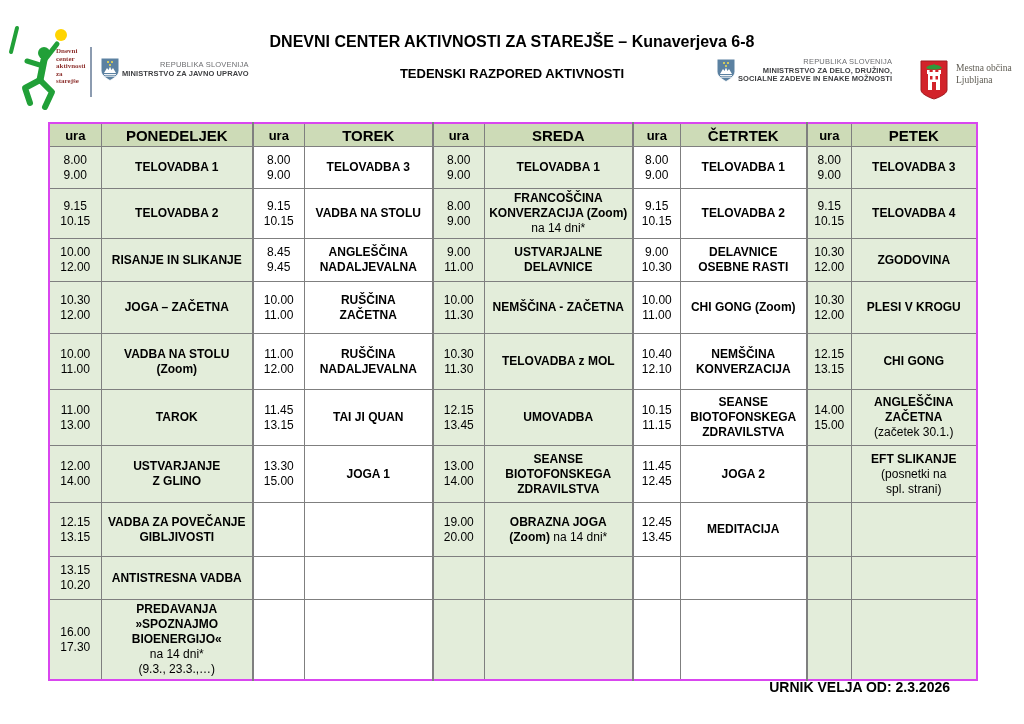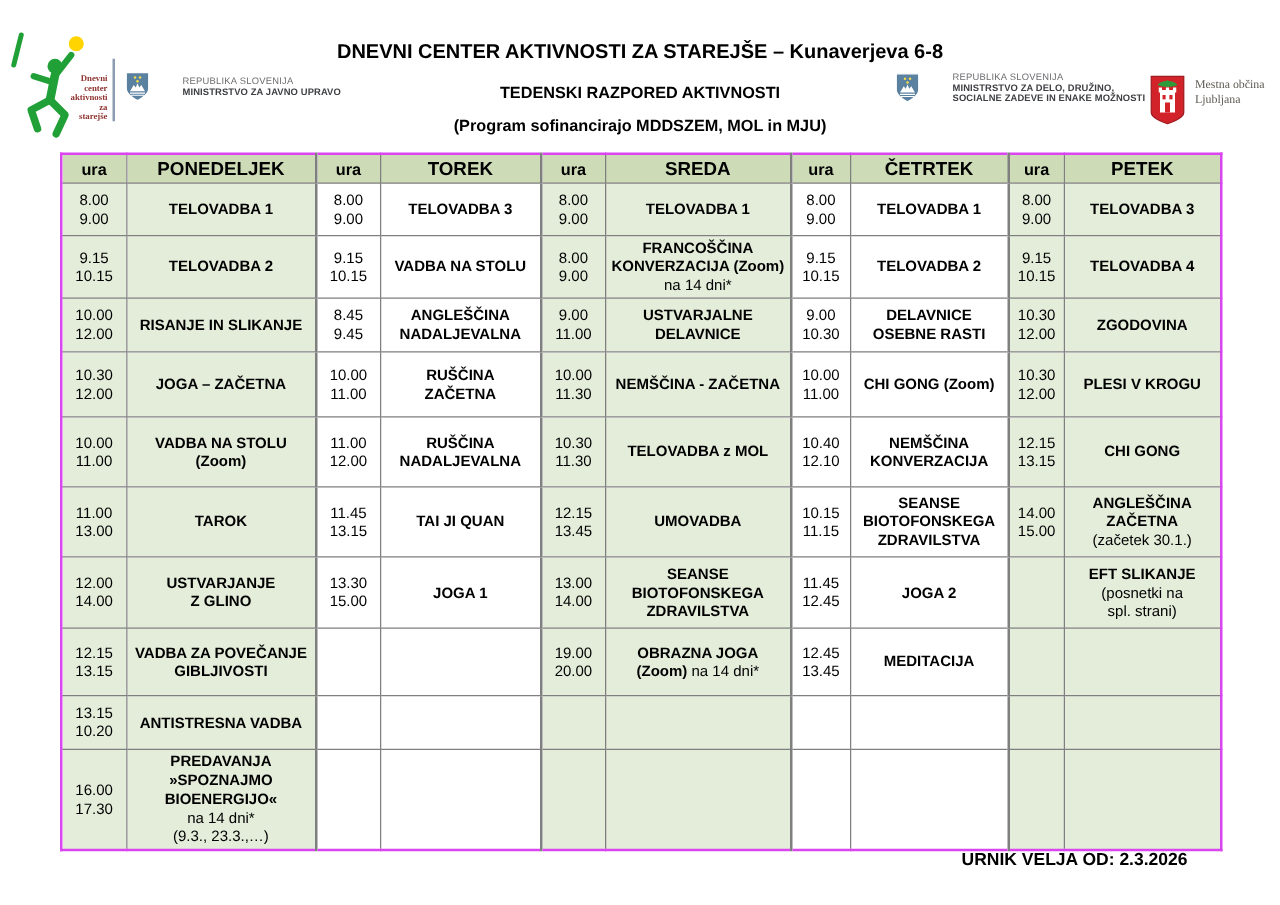--- a/index.html
+++ b/index.html
@@ -7,29 +7,29 @@
         font-family:"Liberation Sans",sans-serif;color:#000;overflow:hidden;}
 
   
   .hdr{position:absolute;left:0;top:0;width:1024px;height:118px;}
   .titles{position:absolute;left:0;top:34px;width:1024px;text-align:center;}
   .title{font-size:16px;font-weight:bold;line-height:16px;}
   .sub1{font-size:13px;font-weight:bold;margin-top:16px;}
   .sub2{font-size:13px;font-weight:bold;margin-top:12px;}
 
   .dca{position:absolute;left:6px;top:22px;width:100px;height:90px;}
-  .dca-text{position:absolute;left:50px;top:26px;width:30px;text-align:right;
+  .dca-text{position:absolute;left:50px;top:26px;width:30px;text-align:left;
             font-family:"Liberation Serif",serif;font-size:7px;line-height:7.5px;
-            color:#8f3431;font-weight:bold;margin-top:12px;}
+            color:#8f3431;font-weight:bold;}
   .dca-bar{position:absolute;left:84px;top:25px;width:2px;height:50px;background:#8c9bb0;}
 
   .gov{position:absolute;display:flex;align-items:center;}
   .gov1{left:100px;top:57px;}
   .gov2{left:716px;top:58px;}
-  .gov-txt{margin-left:26px;line-height:8.5px;}
+  .gov-txt{margin-left:2px;line-height:8.5px;text-align:right;}
   .gov-l1{font-size:7.5px;color:#6d6e71;letter-spacing:.2px;}
   .gov-l2{font-size:7.5px;font-weight:bold;color:#3f4043;letter-spacing:.1px;}
 
   .mol{position:absolute;left:920px;top:60px;display:flex;align-items:flex-start;}
   .mol-txt{margin-left:8px;margin-top:2px;font-family:"Liberation Serif",serif;
            font-size:9.5px;line-height:12px;color:#5e5b52;}
 
   
   table.sched{border-collapse:collapse;table-layout:fixed;width:928px;
               position:absolute;left:48px;top:122px;border:2px solid #d946ef;}
@@ -86,21 +86,20 @@
       </svg>
       <div class="gov-txt">
         <div class="gov-l1">REPUBLIKA SLOVENIJA</div>
         <div class="gov-l2">MINISTRSTVO ZA JAVNO UPRAVO</div>
       </div>
     </div>
 
     <div class="titles">
       <div class="title">DNEVNI CENTER AKTIVNOSTI ZA STAREJŠE – Kunaverjeva 6-8</div>
       <div class="sub1">TEDENSKI RAZPORED AKTIVNOSTI</div>
-      <div class="sub2">(Program sofinancirajo MDDSZEM, MOL in MJU)</div>
     </div>
 
     <div class="gov gov2">
       <svg width="20" height="25" viewBox="0 0 20 25">
         <path d="M1 1 H19 V14 C19 19 10 23.5 10 23.5 C10 23.5 1 19 1 14 Z" fill="#5b81a1" stroke="#ffffff" stroke-width="1"></path>
         <path d="M4 16 L7 11 L8.6 13 L10 9.5 L11.4 13 L13 11 L16 16 Z" fill="#ffffff"></path>
         <path d="M4 17.5 H16 M4.8 19.2 H15.2" stroke="#ffffff" stroke-width="0.9"></path>
         <circle cx="8" cy="5" r="1" fill="#f4e04a"></circle>
         <circle cx="12" cy="5" r="1" fill="#f4e04a"></circle>
         <circle cx="10" cy="8" r="1" fill="#f4e04a"></circle>

